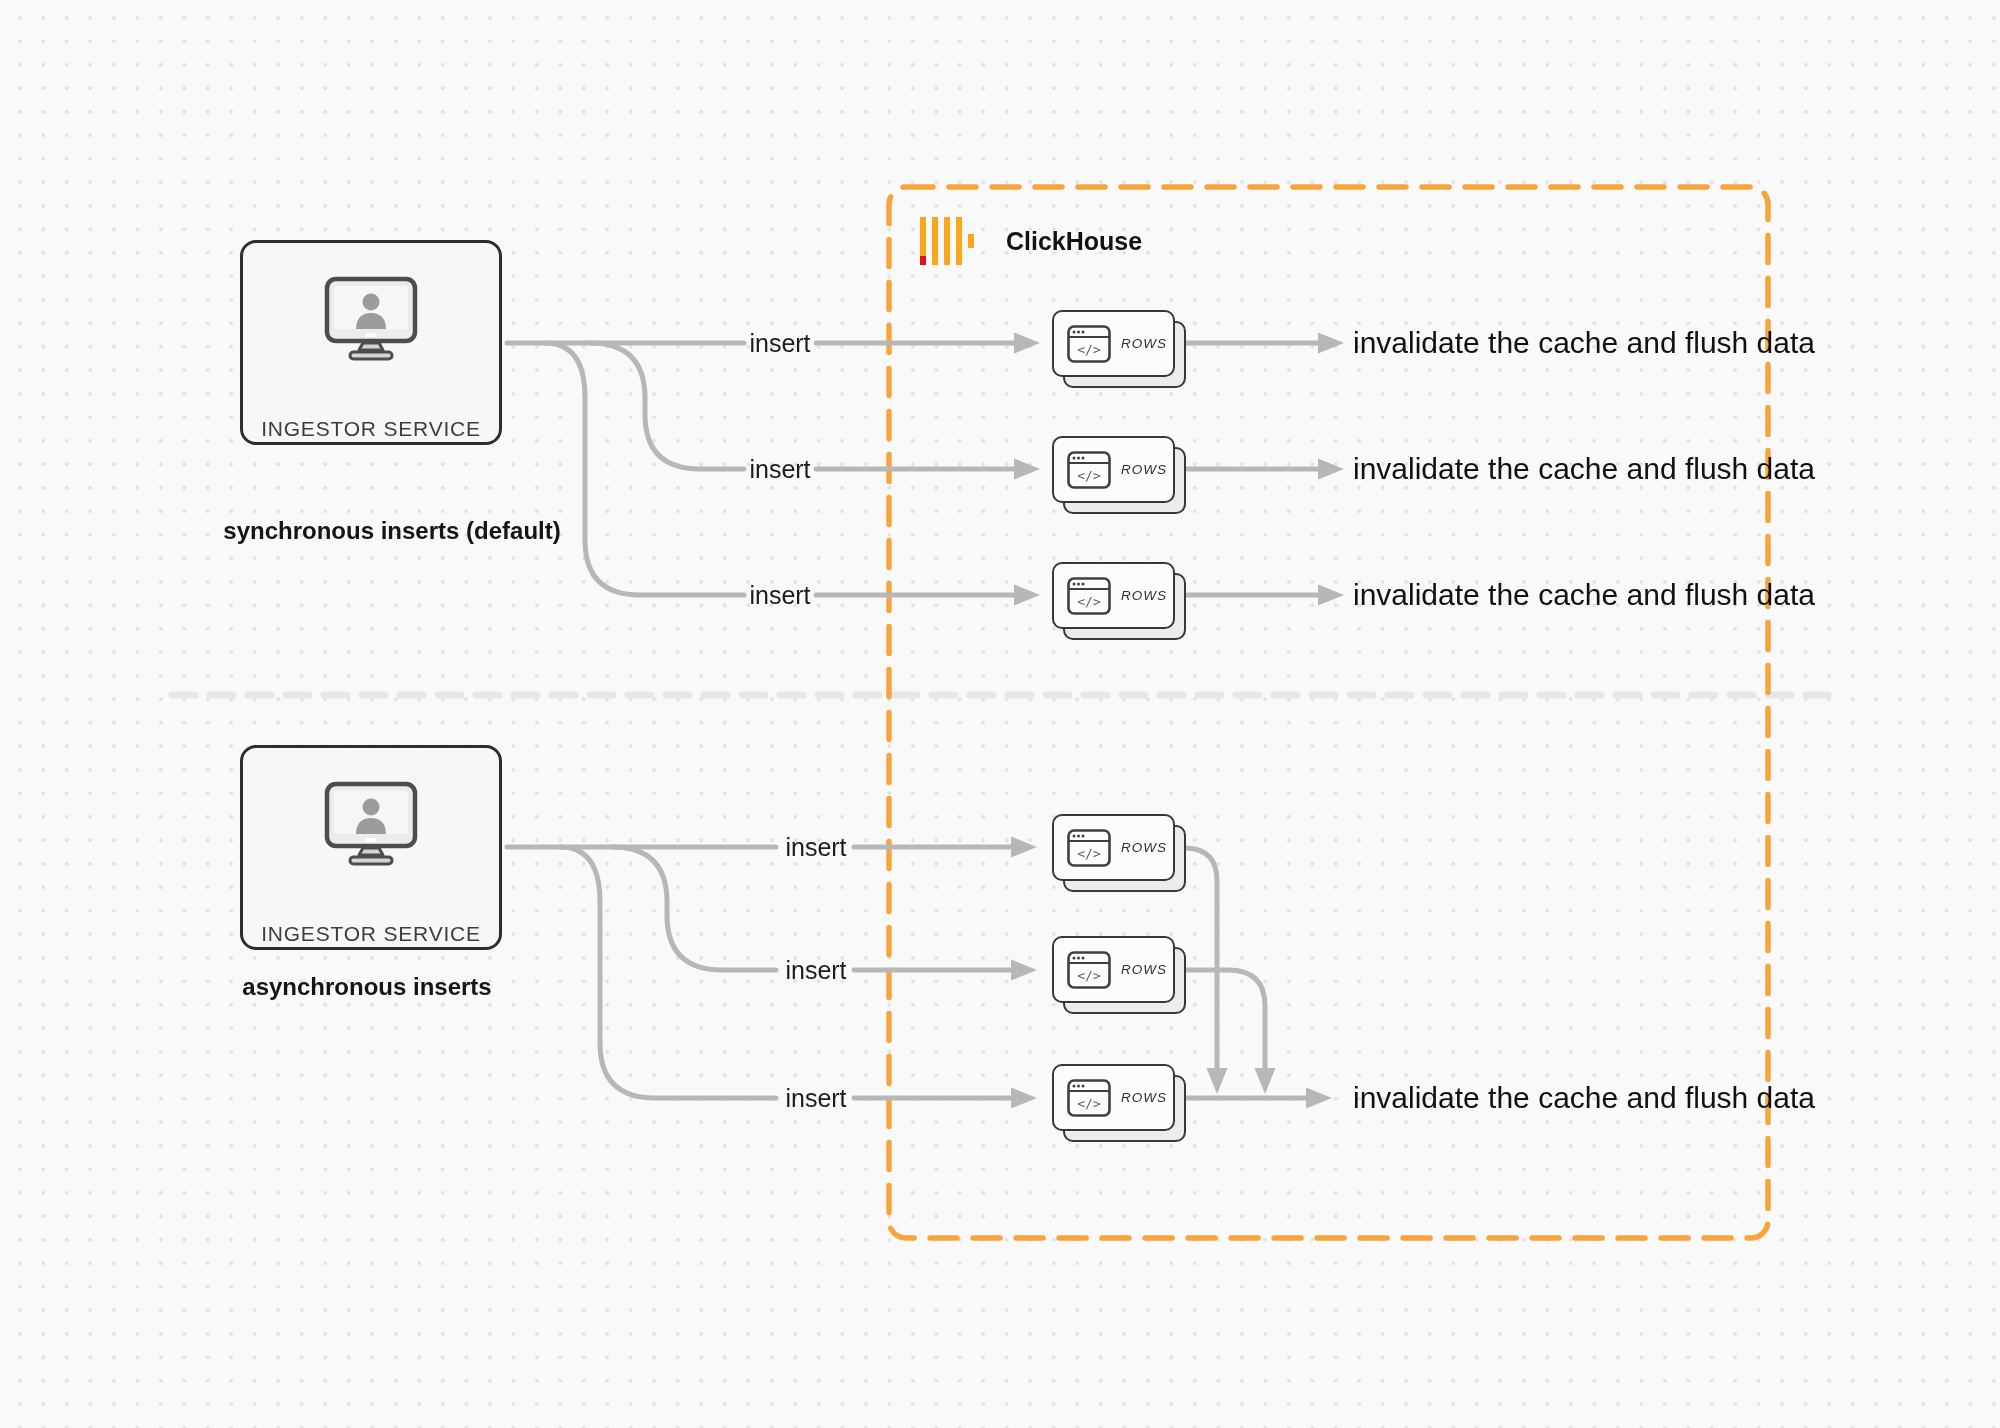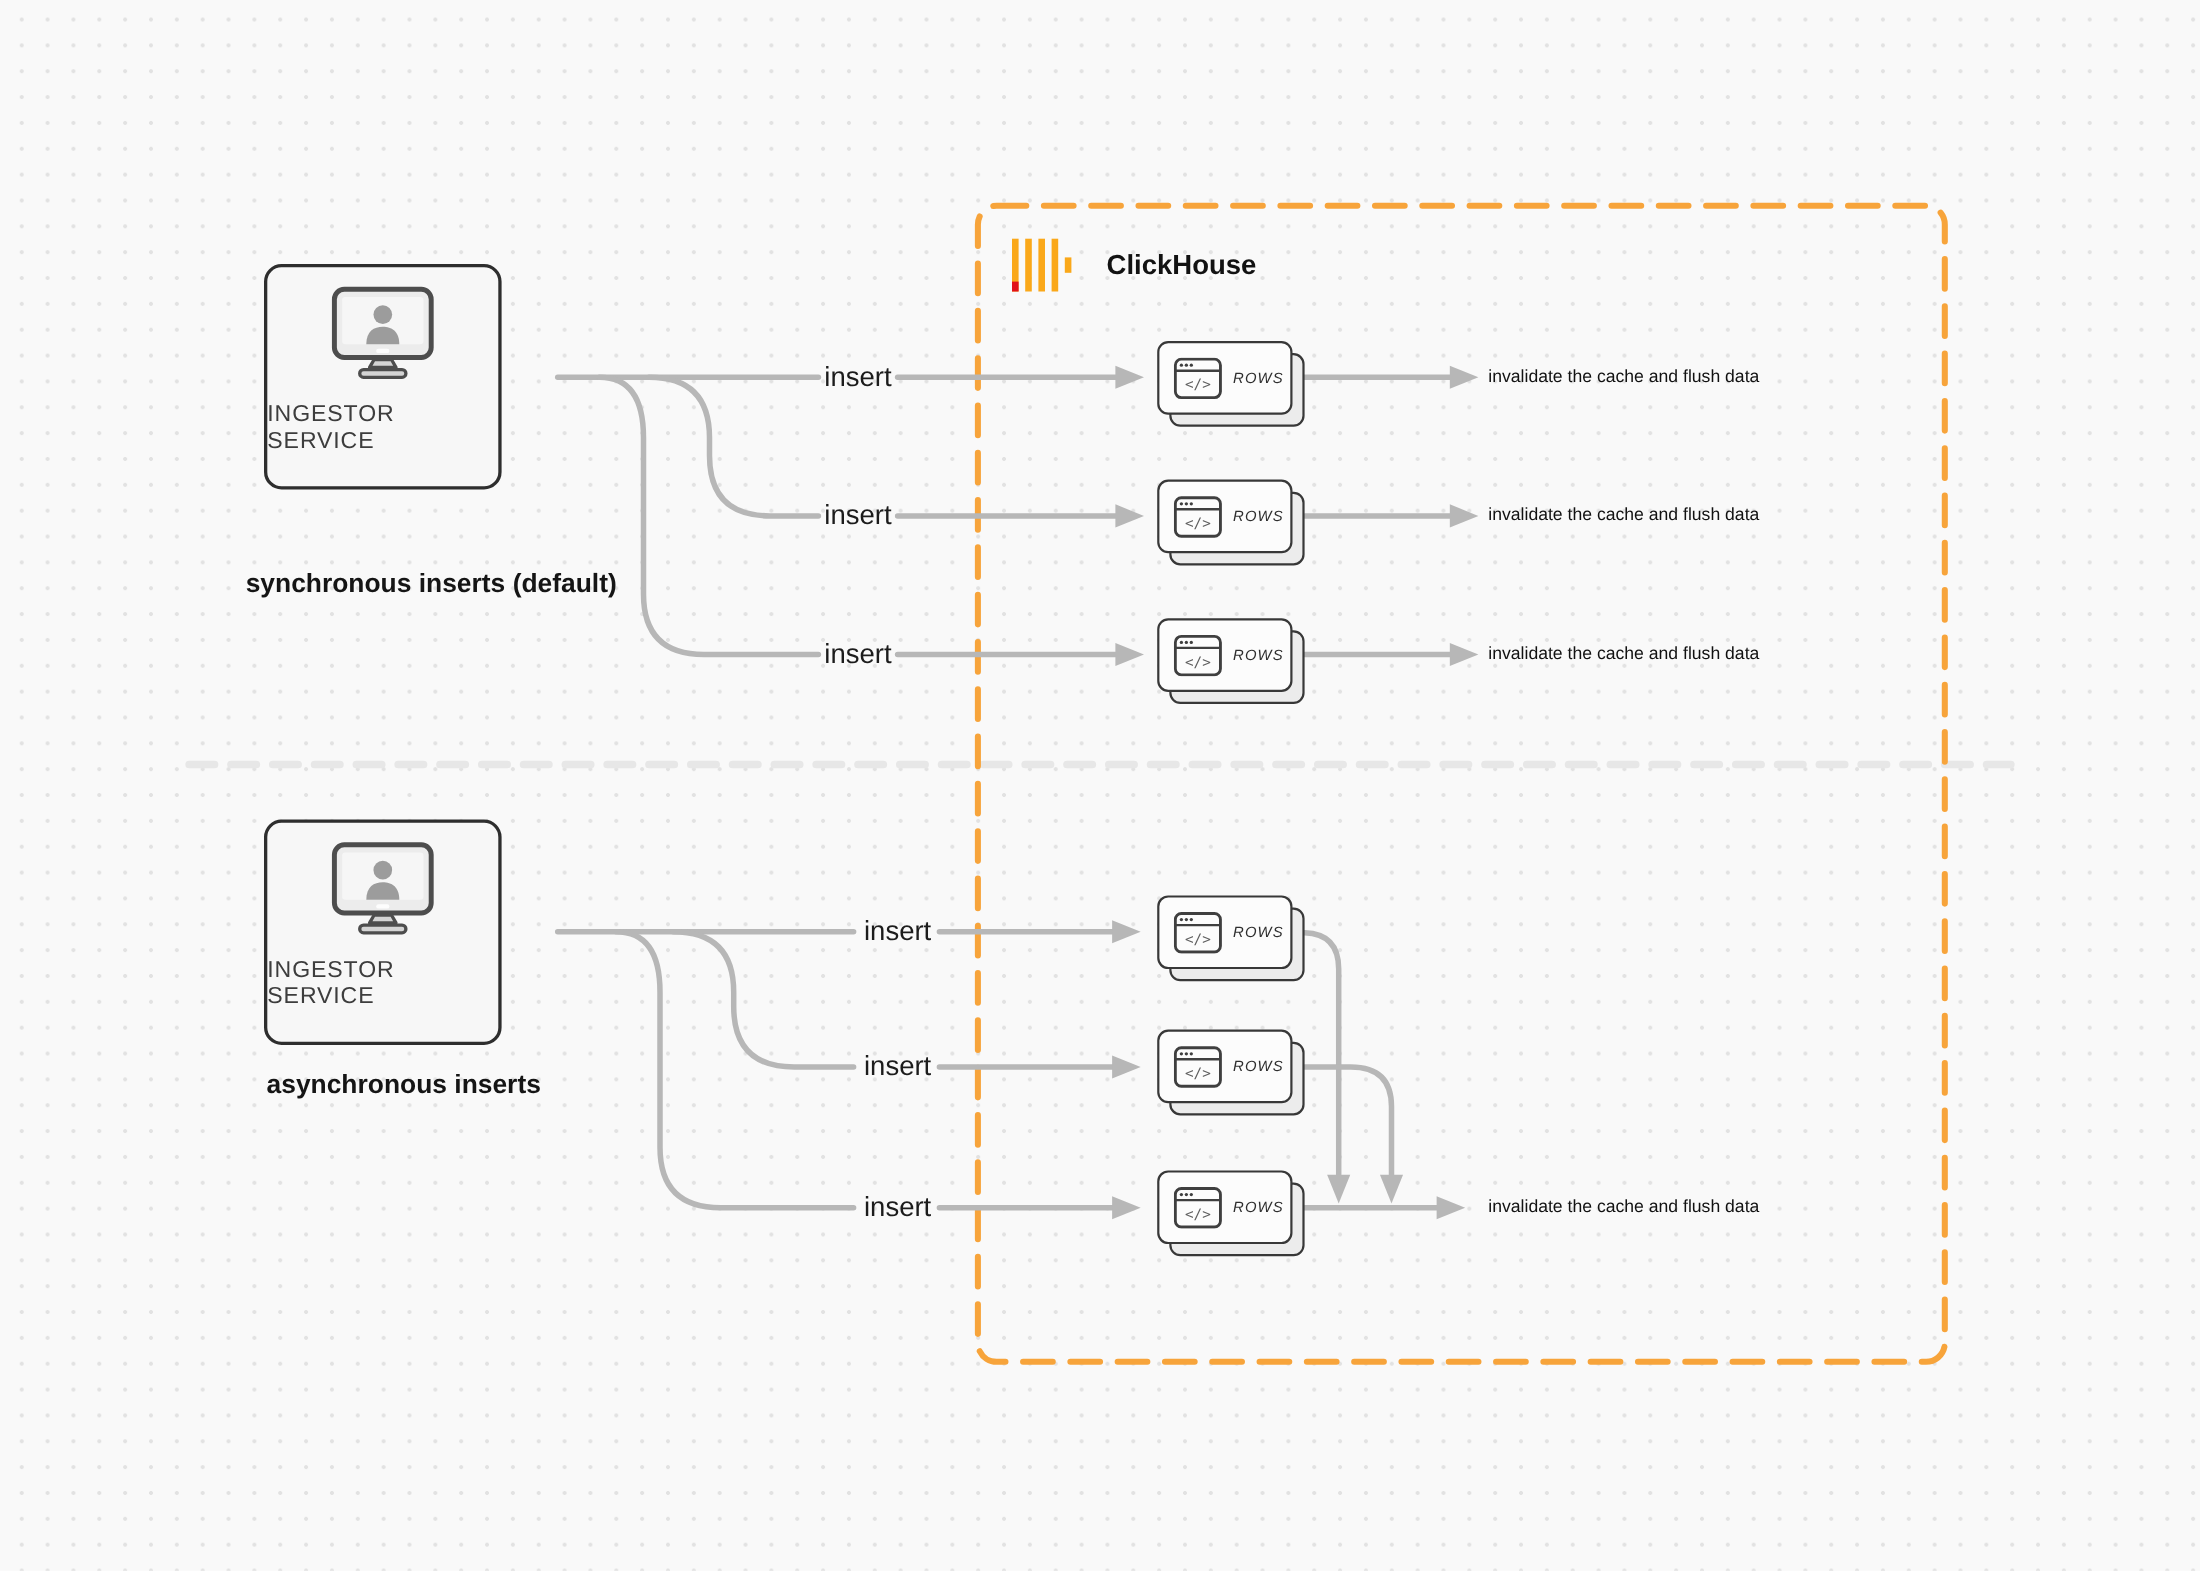--- a/index.html
+++ b/index.html
@@ -13,39 +13,40 @@
     background-color:#f9f9f9;
     background-image:radial-gradient(circle, #e2e2e2 1.7px, transparent 2px);
     background-size:23.5px 23.5px;
     background-position:8px 6px;
     overflow:hidden;
   }
   svg.overlay{position:absolute;left:0;top:0;z-index:1;}
 
   
   .service-box{
-    position:absolute;width:216px;height:205px;box-sizing:border-box;
+    position:absolute;width:262px;height:205px;box-sizing:border-box;
     background:#f7f7f7;border:3px solid #2e2e2e;border-radius:16px;
     z-index:2;display:flex;flex-direction:column;align-items:center;
-    padding-top:17px;
+    padding-top:33px;
+    gap:36px;
   }
   .service-box .label{
     margin-top:17px;font-size:21px;letter-spacing:0.8px;color:#3d3d3d;
   }
   .caption{
     position:absolute;transform:translate(-50%,-50%);
     font-size:24px;font-weight:bold;color:#151515;white-space:nowrap;z-index:2;
   }
   .flow-label{
     position:absolute;transform:translate(-50%,-50%);
     font-size:25px;color:#1c1c1c;white-space:nowrap;z-index:2;
   }
   .result-label{
     position:absolute;transform:translateY(-50%);
-    font-size:16px;color:#111;white-space:nowrap;z-index:2;
+    font-size:30px;color:#111;white-space:nowrap;z-index:2;
   }
 
   
   .rows-node{position:absolute;width:123px;height:67px;z-index:2;}
   .rows-node .card-back{
     position:absolute;left:11px;top:11px;width:123px;height:67px;box-sizing:border-box;
     background:#ececec;border:2.5px solid #383838;border-radius:10px;
   }
   .rows-node .card-front{
     position:absolute;left:0;top:0;width:123px;height:67px;box-sizing:border-box;

